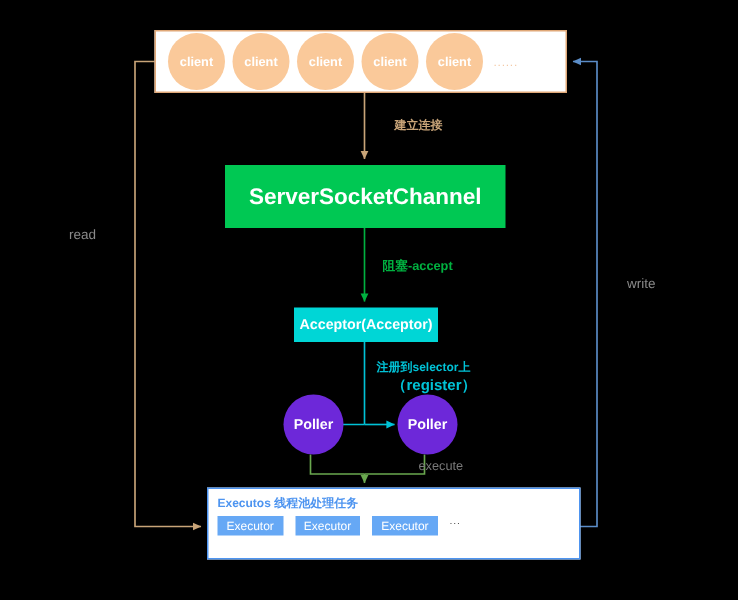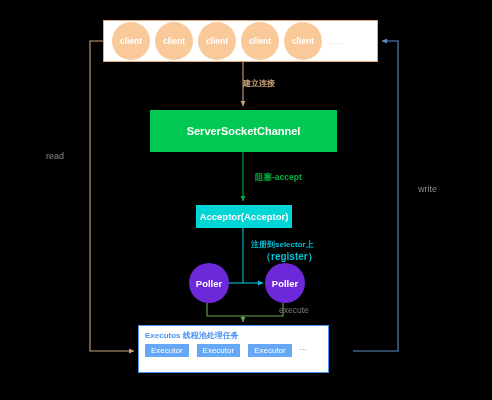--- a/index.html
+++ b/index.html
@@ -64,21 +64,21 @@
     position: absolute;
     left: 150px;
     top: 110px;
     width: 187px;
     height: 42px;
     background: #00c853;
     display: flex;
     align-items: center;
     justify-content: center;
     color: #ffffff;
-    font-size: 11px;
+    font-size: 15px;
     font-weight: bold;
   }
 
   
   #acceptor-box {
     position: absolute;
     left: 196px;
     top: 205px;
     width: 96px;
     height: 23px;
@@ -106,21 +106,21 @@
     font-weight: bold;
   }
   #poller-left  { left: 189px; top: 263px; }
   #poller-right { left: 265px; top: 263px; }
 
   
   #executors-box {
     position: absolute;
     left: 138px;
     top: 325px;
-    width: 191px;
+    width: 249px;
     height: 48px;
     background: #ffffff;
     border: 1px solid #4d94f0;
     box-sizing: border-box;
     padding: 4px 6px 0 6px;
   }
   #executors-title {
     color: #4d94f0;
     font-size: 8px;
     font-weight: bold;
@@ -146,21 +146,21 @@
   }
 
   
   .lbl {
     position: absolute;
     white-space: nowrap;
     font-weight: bold;
   }
   #lbl-connect {
     left: 243px; top: 78px;
-    color: #c8a478; font-size: 8px;
+    color: #c8a478; font-size: 8px; padding-left: 20px;
   }
   #lbl-block-accept {
     left: 255px; top: 172px;
     color: #00b140; font-size: 8.5px;
   }
   #lbl-register-1 {
     left: 251px; top: 239px;
     color: #00c2d6; font-size: 8px;
   }
   #lbl-register-2 {

